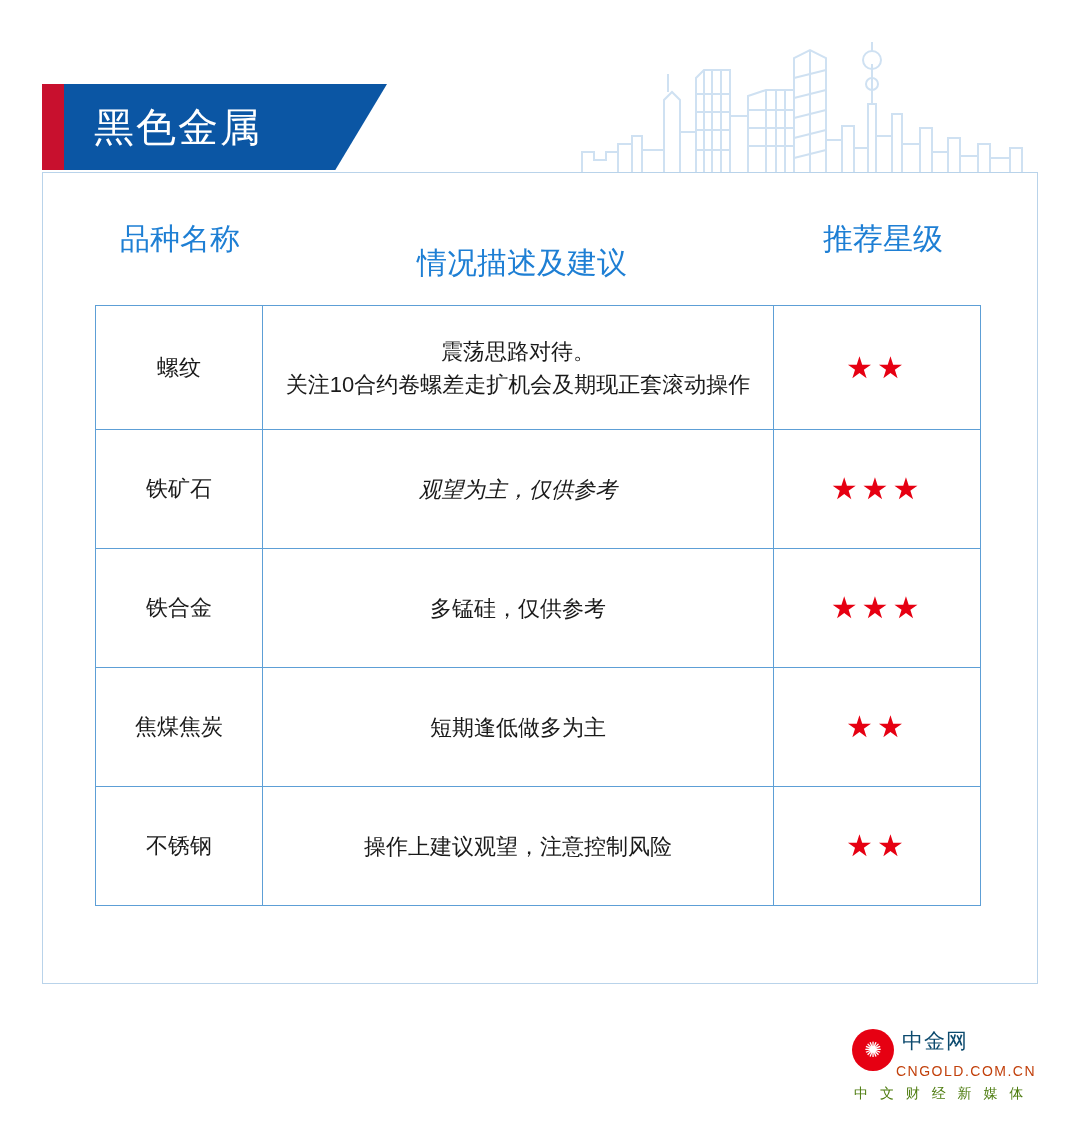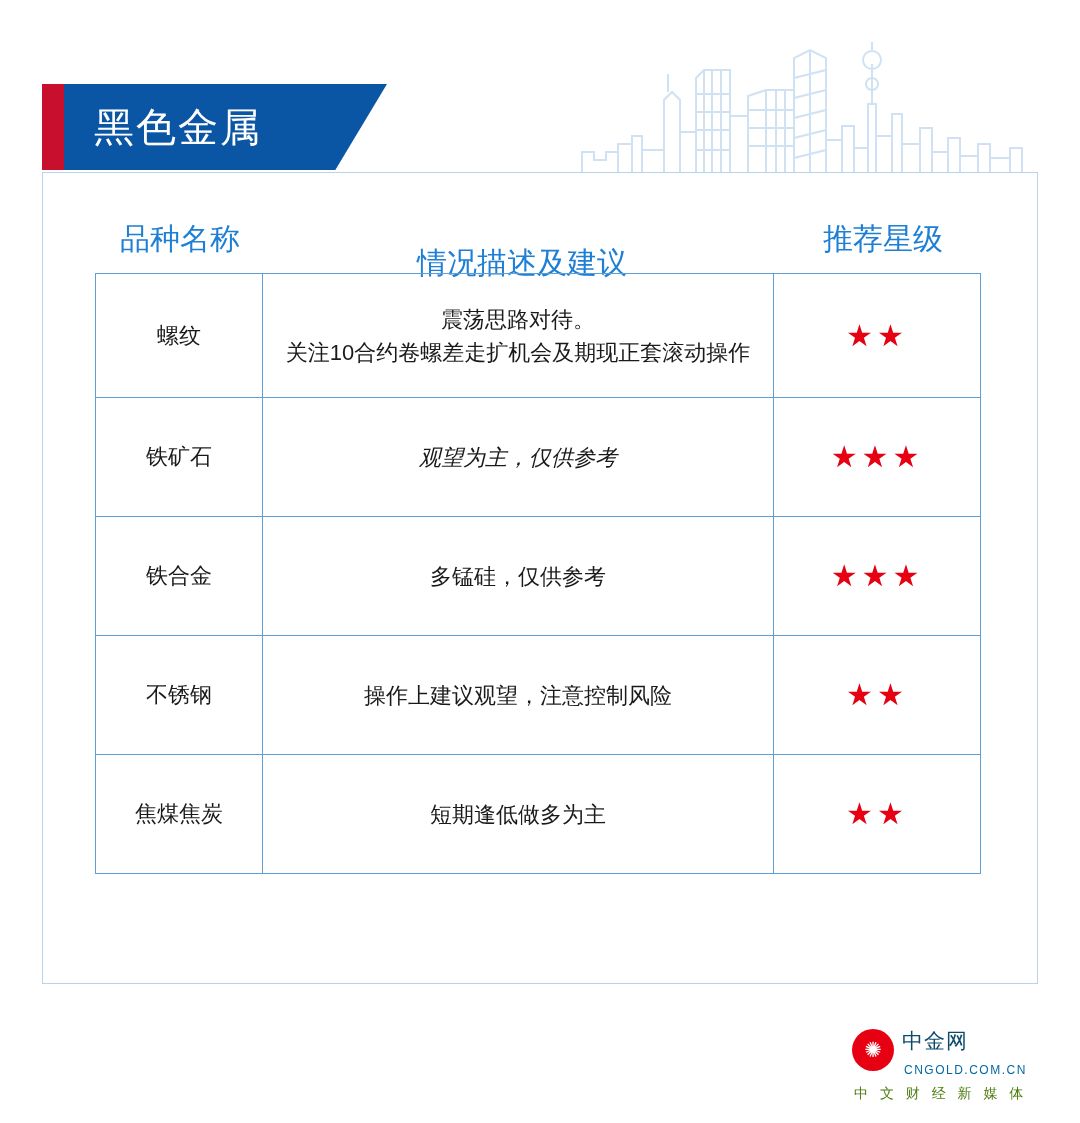--- a/index.html
+++ b/index.html
@@ -87,21 +87,21 @@
     text-align: center;
     white-space: nowrap;
   }
   .col1 { width: 170px; }
   .col2 { width: 514px; margin-top: 24px; }
   .col3 { width: 208px; }
 
   table.grid {
     position: absolute;
     left: 52px;
-    top: 100px;
+    top: 132px;
     width: 884px;
     border-collapse: collapse;
     table-layout: fixed;
   }
   table.grid td {
     border: 1px solid #5d9fd6;
     text-align: center;
     vertical-align: middle;
     color: #1a1a1a;
     font-size: 22px;
@@ -162,24 +162,24 @@
     position: absolute;
     left: 50px;
     top: 0;
     font-size: 21px;
     color: #0c4a6e;
     letter-spacing: 1px;
     white-space: nowrap;
   }
   .logo-url {
     position: absolute;
-    left: 52px;
+    left: 44px;
     top: 36px;
-    font-size: 12px;
-    color: #0369a1;
+    font-size: 14px;
+    color: #c2410c;
     letter-spacing: 1.5px;
     white-space: nowrap;
   }
   .logo-slogan {
     position: absolute;
     left: 2px;
     top: 58px;
     font-size: 14px;
     color: #4d7c0f;
     letter-spacing: 4px;
@@ -266,29 +266,29 @@
         </td>
       </tr>
       <tr class="row-h2">
         <td class="c-name">铁合金</td>
         <td class="c-desc" style="white-space:pre-line;">多锰硅，仅供参考</td>
         <td class="c-star">
           <div class="stars">★★★</div>
         </td>
       </tr>
       <tr class="row-h2">
+        <td class="c-name">焦煤焦炭</td>
+        <td class="c-desc" style="white-space:pre-line;">短期逢低做多为主</td>
+        <td class="c-star">
+          <div class="stars">★★</div>
+        </td>
+      </tr>
+      <tr class="row-h2">
         <td class="c-name">不锈钢</td>
         <td class="c-desc" style="white-space:pre-line;">操作上建议观望，注意控制风险</td>
-        <td class="c-star">
-          <div class="stars">★★</div>
-        </td>
-      </tr>
-      <tr class="row-h2">
-        <td class="c-name">焦煤焦炭</td>
-        <td class="c-desc" style="white-space:pre-line;">短期逢低做多为主</td>
         <td class="c-star">
           <div class="stars">★★</div>
         </td>
       </tr>
     </tbody>
   </table>
 </div>
 
 <div class="footer">
   <div class="logo-badge">

